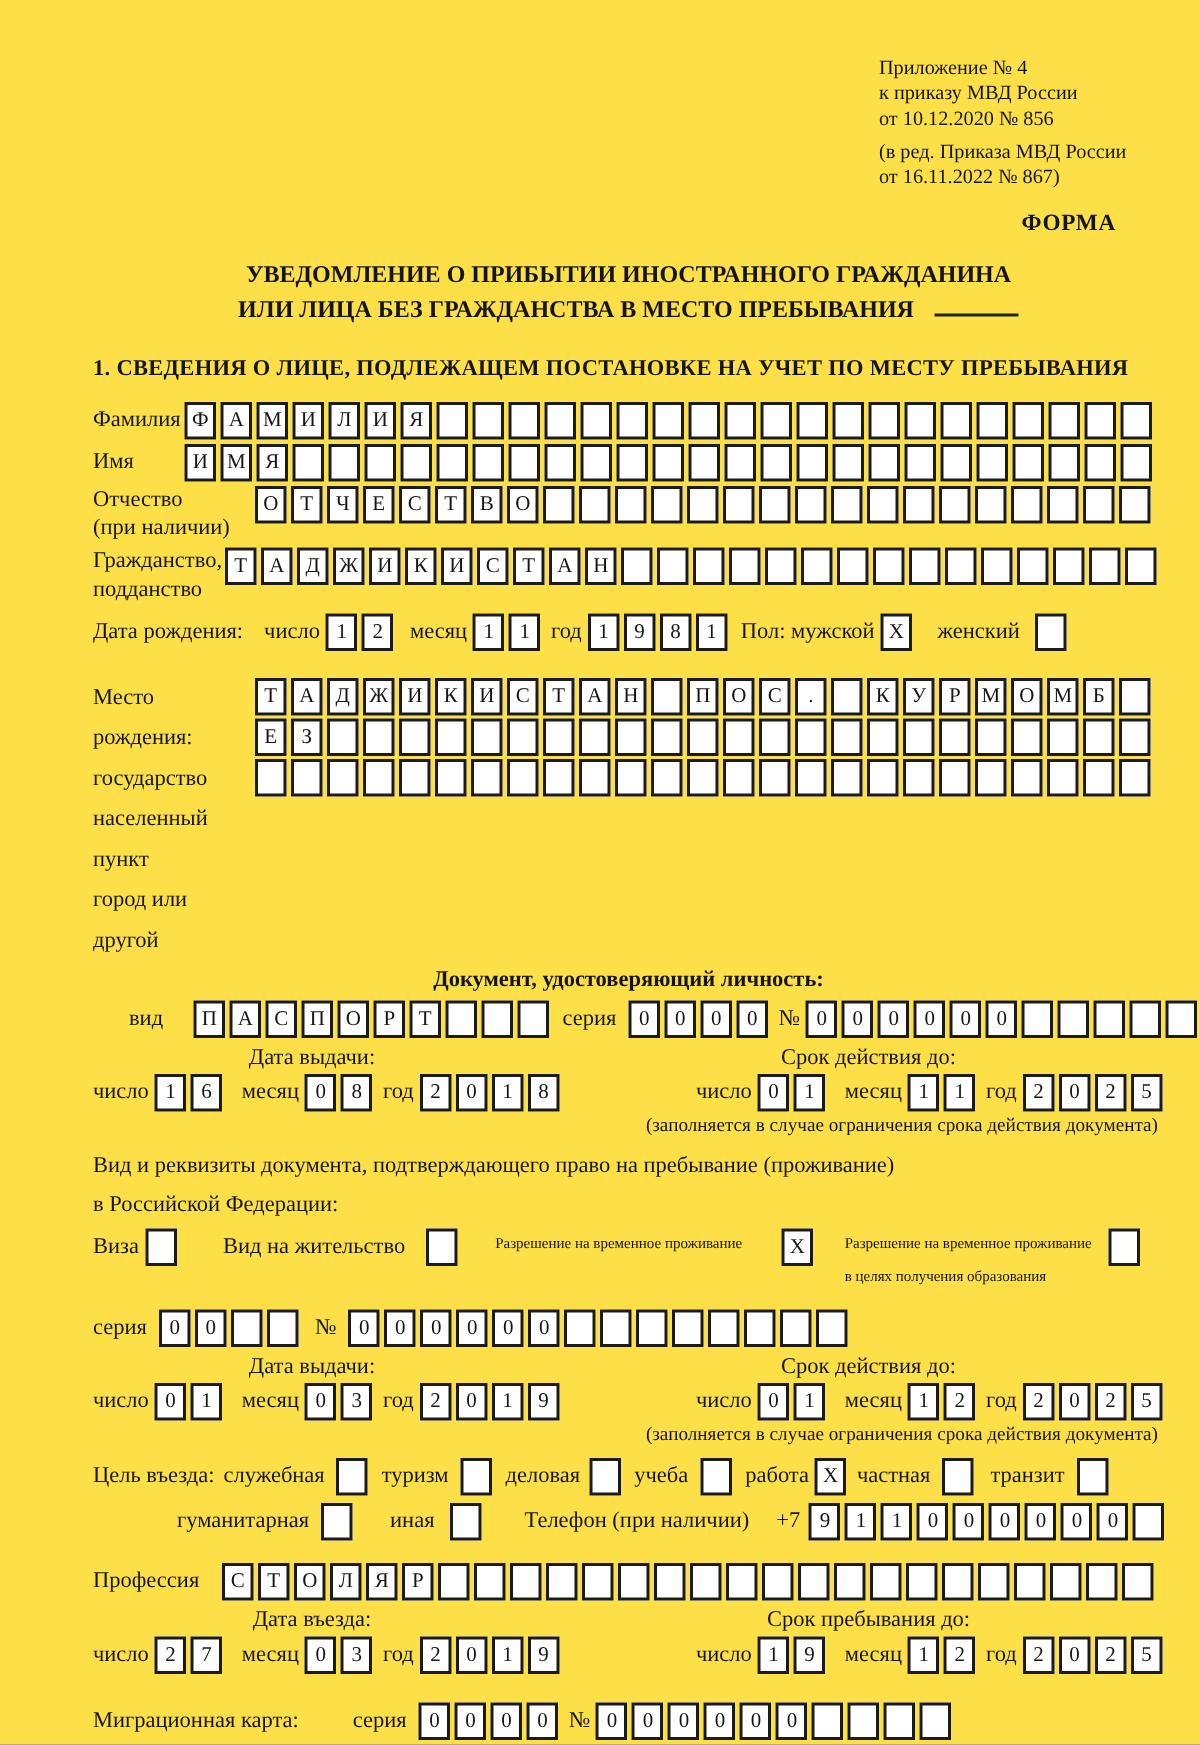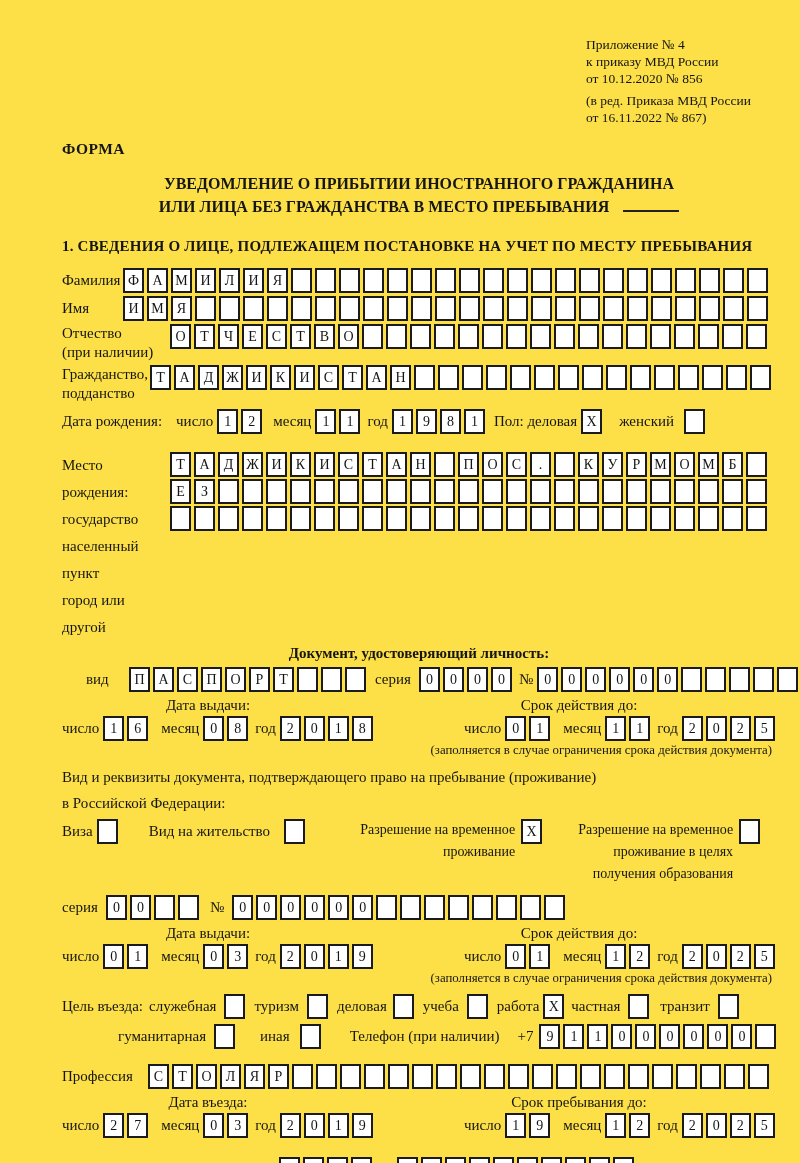--- a/index.html
+++ b/index.html
@@ -3,21 +3,21 @@
 <meta charset="utf-8">
 <style>
   html,body{margin:0;padding:0;background:#888;}
   .page{
     width:800px;height:1163px;background:#fde047;margin:0 auto;
     box-sizing:border-box;padding:36px 24px 14px 62px;
     font-family:Liberation Serif, serif;color:#151515;overflow:hidden;
   }
   .appendix{margin-left:auto;width:190px;font-size:13.5px;line-height:17px;}
   .appendix .gap-top{margin-top:5px;}
-  .forma{font-weight:bold;font-size:15.5px;padding-right:32px;margin-top:14px;letter-spacing:.5px;}
+  .forma{font-weight:bold;font-size:15.5px;text-align:right;padding-right:32px;margin-top:14px;letter-spacing:.5px;}
   .title{font-weight:bold;font-size:16px;line-height:23px;text-align:center;margin-top:14px;}
   .blank-line{display:inline-block;width:56px;border-bottom:2px solid #222;vertical-align:baseline;margin-left:14px;}
   .section{font-weight:bold;font-size:15px;margin-top:20px;margin-bottom:13px;letter-spacing:.2px;}
   .row{display:flex;align-items:center;margin-bottom:3px;}
   .row.top{align-items:flex-start;}
   .cells{display:flex;flex:none;}
   .cell{
     display:inline-flex;flex:none;align-items:center;justify-content:center;
     width:21px;height:25px;box-sizing:border-box;border:2px solid #1b1b1b;
     margin-right:3px;font-size:14px;line-height:1;background:#fff;
@@ -35,21 +35,21 @@
   .center-head{font-weight:bold;font-size:15px;text-align:center;margin:4px 0 5px;}
   .dates-head{display:flex;margin-top:5px;margin-bottom:2px;font-size:15px;}
   .dh-l{width:372px;box-sizing:border-box;text-align:center;padding-right:80px;flex:none;}
   .dh-r{width:230px;margin-left:30px;text-align:center;}
   .dates-row{display:flex;align-items:center;margin-bottom:2px;}
   .half-l{width:372px;flex:none;display:flex;align-items:center;}
   .half-r{display:flex;align-items:center;padding-left:30px;}
   .note-r{font-size:12.8px;text-align:right;padding-right:4px;margin:1px 0 8px;}
   .intro{font-size:15px;line-height:22px;margin-bottom:4px;}
   .opt-row{display:flex;align-items:flex-start;margin:5px 0 10px;}
-  .optlbl{font-size:14px;line-height:22px;text-align:right;flex:none;}
+  .optlbl{font-size:10px;line-height:22px;text-align:left;flex:none;}
   .w185{width:185px;} .w170{width:170px;}
   .bp-rows .cells{margin-bottom:2px;}
 </style>
 </head>
 <body>
 
 <div class="page">
 
   <div class="appendix">
     <div>Приложение № 4</div>
@@ -215,21 +215,21 @@
         <span class="cell">1</span>
         <span class="cell">1</span>
       </span>
     <span class="lbl ml4 mr4">год</span>
     <span class="cells">
         <span class="cell">1</span>
         <span class="cell">9</span>
         <span class="cell">8</span>
         <span class="cell">1</span>
       </span>
-    <span class="lbl ml6">Пол: деловая</span>
+    <span class="lbl ml6">Пол: мужской</span>
     <span class="cells ml4">
         <span class="cell">X</span>
       </span>
     <span class="lbl ml14">женский</span>
     <span class="cells ml10">
         <span class="cell"></span>
       </span>
   </div>
 
   <div class="row top" style="margin-top:18px;">

